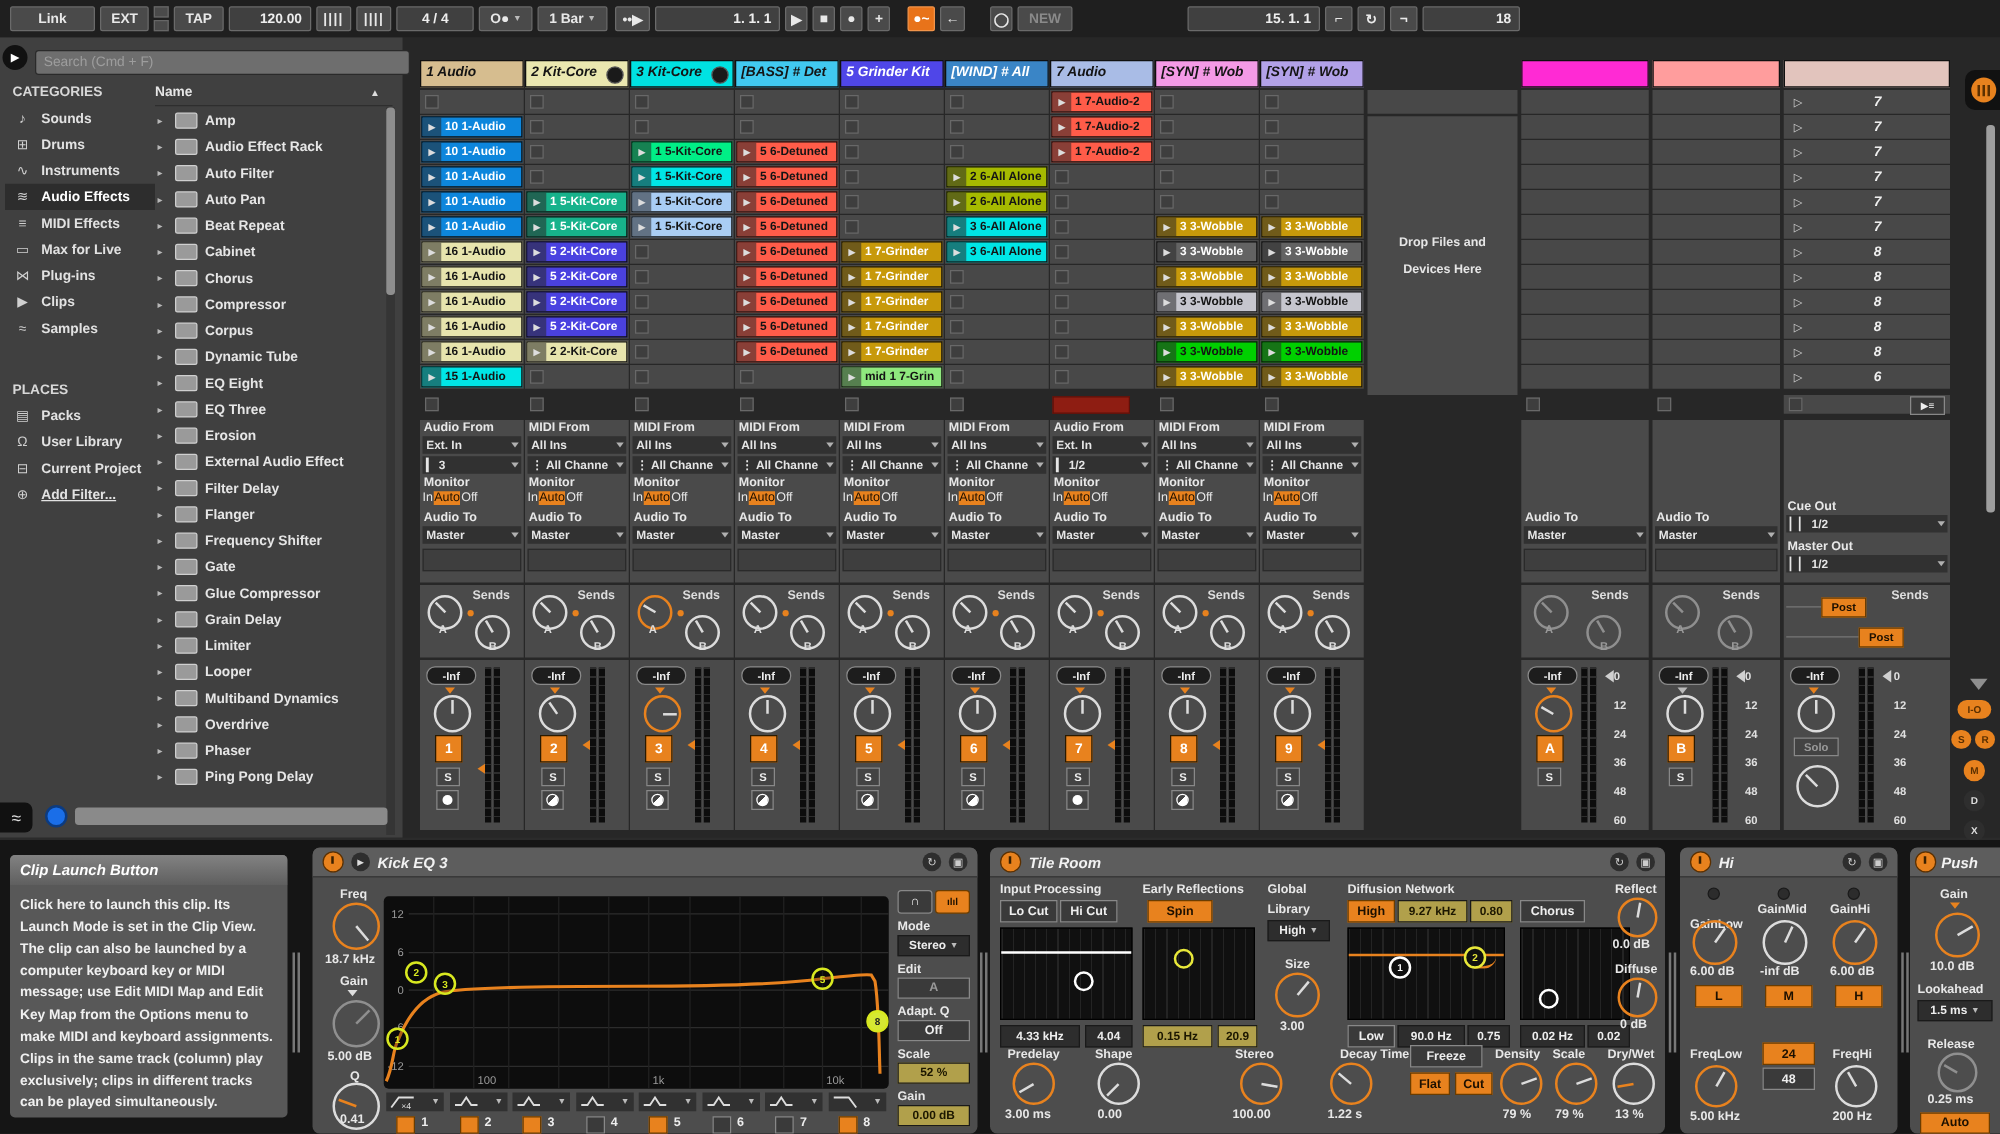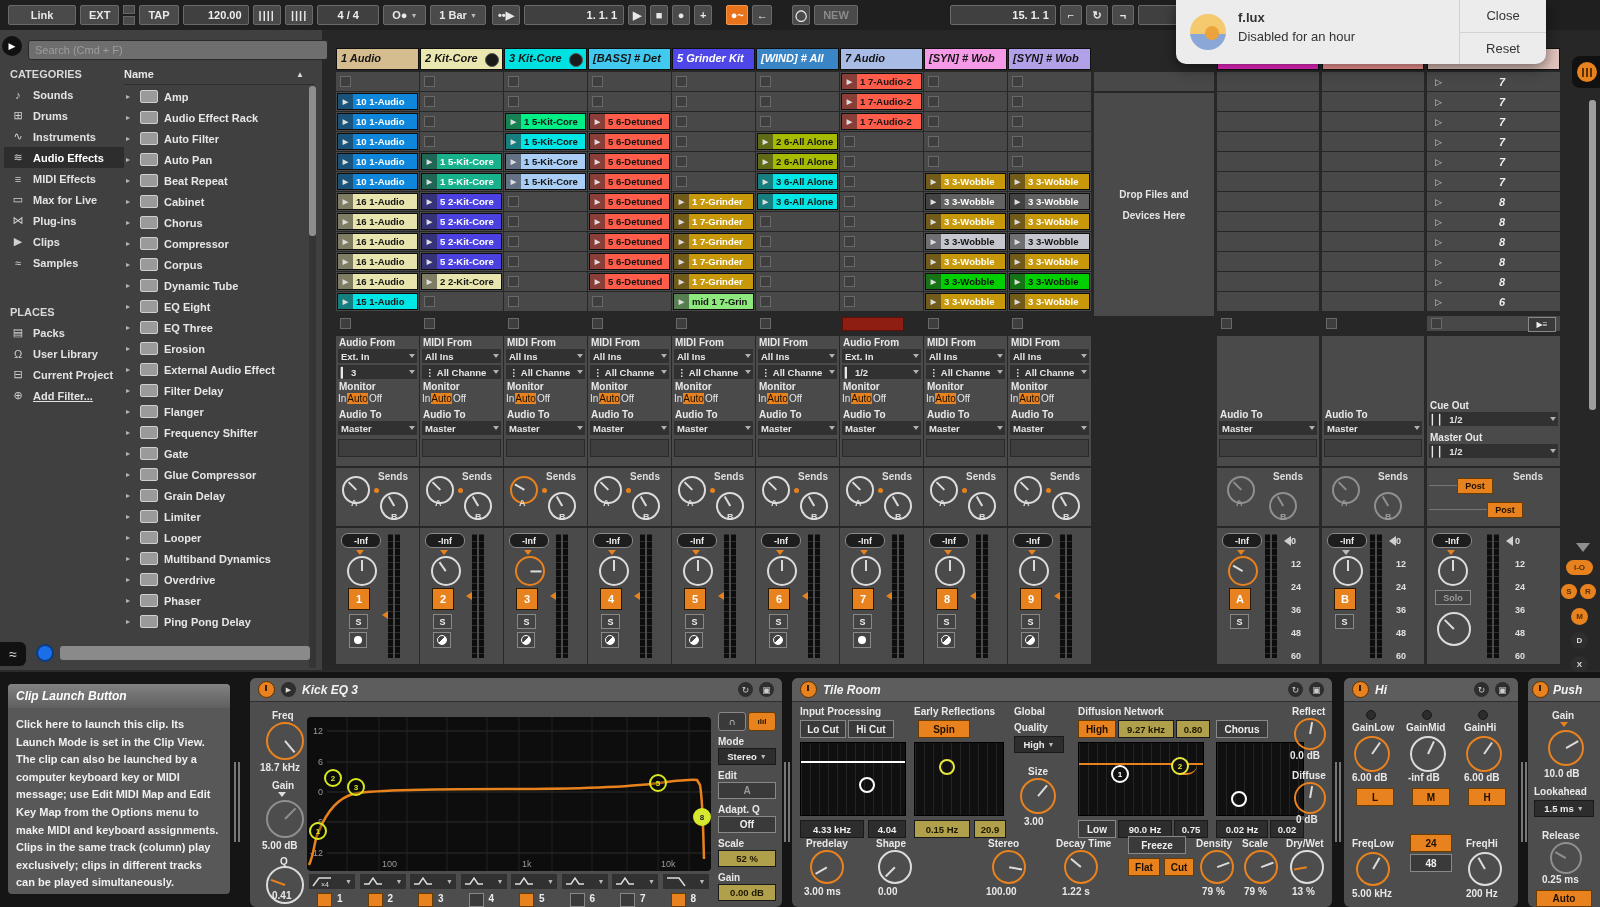--- a/index.html
+++ b/index.html
@@ -1707,21 +1707,21 @@
 
       <div class="dl" style="left:122px;top:28px">Early Reflections</div>
       <div class="obtn p" style="left:126px;top:42px;width:50px;height:16px">Spin</div>
       <div class="xy" style="left:122px;top:64px;width:88px;height:72px">
         <div class="xyc yel" style="left:24px;top:16px"></div>
       </div>
       <div class="dv kh" style="left:122px;top:142px;width:54px;height:16px">0.15 Hz</div>
       <div class="dv kh" style="left:182px;top:142px;width:30px;height:16px">20.9</div>
 
       <div class="dl" style="left:222px;top:28px">Global</div>
-      <div class="dl" style="left:222px;top:44px">Quality</div>
+      <div class="dl" style="left:222px;top:44px">Library</div>
       <div class="dv" style="left:222px;top:58px;width:48px;height:15px">
           <span>High</span>
           <span class="carat">▼</span>
         </div>
       <div class="dl" style="left:236px;top:88px">Size</div>
       <div class="kn or" style="left:228px;top:100px;width:32px;height:32px">
           <i style="transform:rotate(40deg)"></i>
         </div>
       <div class="dl" style="left:232px;top:138px">3.00</div>
 
@@ -1764,21 +1764,21 @@
       <div class="dl" style="left:84px;top:160px">Shape</div>
       <div class="kn" style="left:86px;top:172px;width:30px;height:30px">
           <i style="transform:rotate(-135deg)"></i>
         </div>
       <div class="dl" style="left:86px;top:208px">0.00</div>
       <div class="dl" style="left:196px;top:160px">Stereo</div>
       <div class="kn or" style="left:200px;top:172px;width:30px;height:30px">
           <i style="transform:rotate(100deg)"></i>
         </div>
       <div class="dl" style="left:194px;top:208px">100.00</div>
-      <div class="dl" style="left:264px;top:160px">Decay Time</div>
+      <div class="dl" style="left:280px;top:160px">Decay Time</div>
       <div class="kn or" style="left:272px;top:172px;width:30px;height:30px">
           <i style="transform:rotate(-50deg)"></i>
         </div>
       <div class="dl" style="left:270px;top:208px">1.22 s</div>
       <div class="fbtn p" style="left:336px;top:158px;width:56px;height:16px">Freeze</div>
       <div class="obtn p" style="left:336px;top:180px;width:30px;height:16px">Flat</div>
       <div class="obtn p" style="left:372px;top:180px;width:28px;height:16px">Cut</div>
       <div class="dl" style="left:404px;top:160px">Density</div>
       <div class="kn or" style="left:408px;top:172px;width:30px;height:30px">
           <i style="transform:rotate(70deg)"></i>
@@ -1803,21 +1803,21 @@
     <div class="dev" style="left:1344px;width:174px">
       <div class="dhead">
         <span class="pwr"></span>
         <span class="dtitle">Hi</span>
         <span class="dico">↻</span>
         <span class="dico">▣</span>
       </div>
       <div class="led" style="left:22px;top:32px"></div>
         <div class="led" style="left:78px;top:32px"></div>
         <div class="led" style="left:134px;top:32px"></div>
-      <div class="dl" style="left:8px;top:44px">GainLow</div>
+      <div class="dl" style="left:8px;top:56px">GainLow</div>
       <div class="dl" style="left:62px;top:44px">GainMid</div>
       <div class="dl" style="left:120px;top:44px">GainHi</div>
       <div class="kn or" style="left:10px;top:58px;width:32px;height:32px">
           <i style="transform:rotate(35deg)"></i>
         </div>
       <div class="kn" style="left:66px;top:58px;width:32px;height:32px">
           <i style="transform:rotate(25deg)"></i>
         </div>
       <div class="kn or" style="left:122px;top:58px;width:32px;height:32px">
           <i style="transform:rotate(35deg)"></i>
@@ -1864,25 +1864,14 @@
         </div>
       <div class="dl" style="left:14px;top:152px">Release</div>
       <div class="kn gr" style="left:22px;top:164px;width:28px;height:28px">
           <i style="transform:rotate(-60deg)"></i>
         </div>
       <div class="dl" style="left:14px;top:196px">0.25 ms</div>
       <div class="obtn p" style="left:8px;top:212px;width:54px;height:15px">Auto</div>
     </div>
   </div>
 
-  <div id="notif">
-    <div class="nicon"></div>
-    <div class="ntxt">
-      <div class="ntitle">f.lux</div>
-      <div class="nmsg">Disabled for an hour</div>
-    </div>
-    <div class="nbtns">
-      <div class="nbtn">Close</div>
-      <div class="nbtn">Reset</div>
-    </div>
-  </div>
 
 </div>
 
 </body></html>

